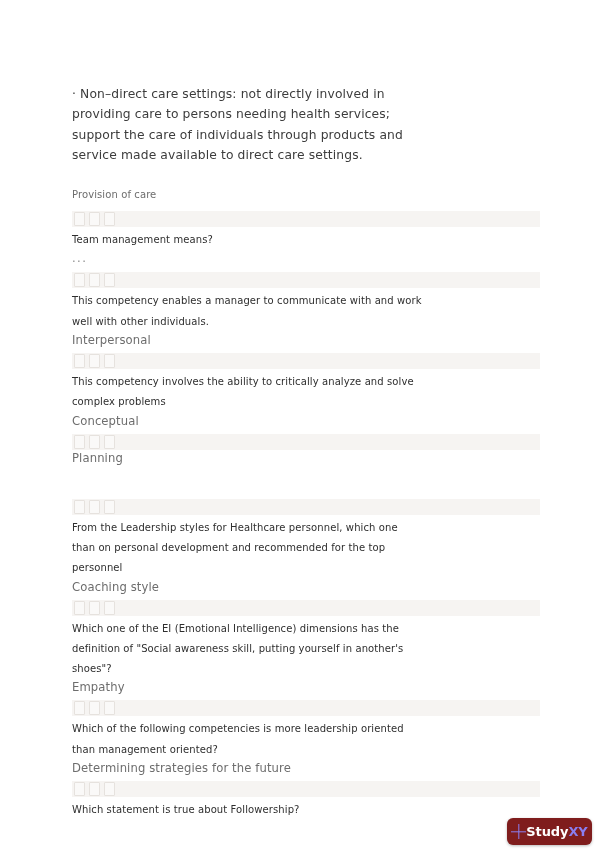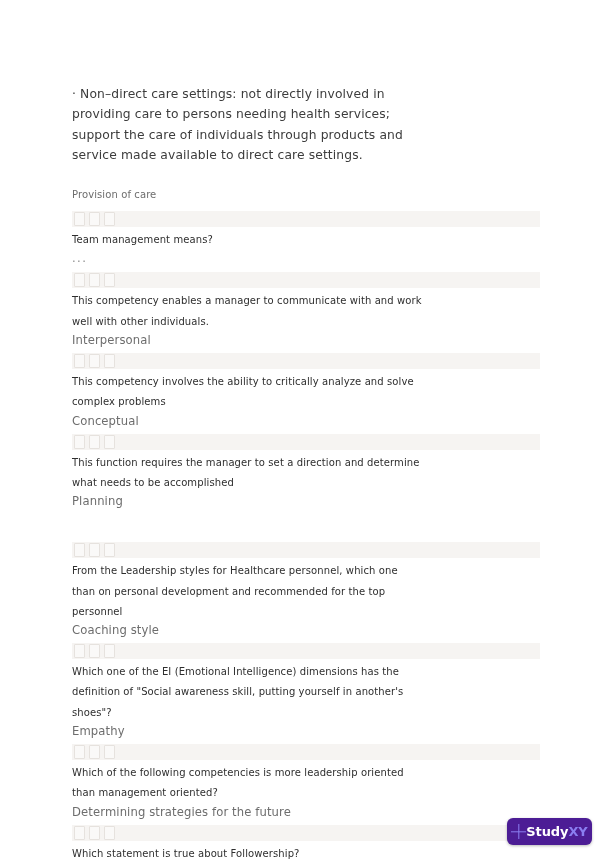--- a/index.html
+++ b/index.html
@@ -107,21 +107,21 @@
   .qa-block.gap-after .answer { margin-bottom: 32px; }
   .qa-block.no-answer .question { margin-bottom: 14px; }
 
   
   .watermark {
     position: absolute;
     left: 507px;
     top: 818px;
     width: 85px;
     height: 27px;
-    background: #4c1d95;
+    background: #7f1d1d;
     border-radius: 6px;
     display: flex;
     align-items: center;
     justify-content: center;
     box-shadow: 0 1px 3px rgba(0,0,0,0.28);
   }
   .watermark .plus {
     display: block;
     width: 15px;
     height: 15px;
@@ -192,21 +192,20 @@
           </div>
           <p class="question">This competency involves the ability to critically analyze and solve complex problems</p>
           <p class="answer">Conceptual</p>
         </div>
         <div class="qa-block gap-after">
           <div class="strip">
             <span class="strip-icon"></span>
             <span class="strip-icon"></span>
             <span class="strip-icon"></span>
           </div>
-          <p class="question">This function requires the manager to set a direction and determine what needs to be accomplished</p>
           <p class="answer">Planning</p>
         </div>
         <div class="qa-block">
           <div class="strip">
             <span class="strip-icon"></span>
             <span class="strip-icon"></span>
             <span class="strip-icon"></span>
           </div>
           <p class="question">From the Leadership styles for Healthcare personnel, which one than on personal development and recommended for the top personnel</p>
           <p class="answer">Coaching style</p>

